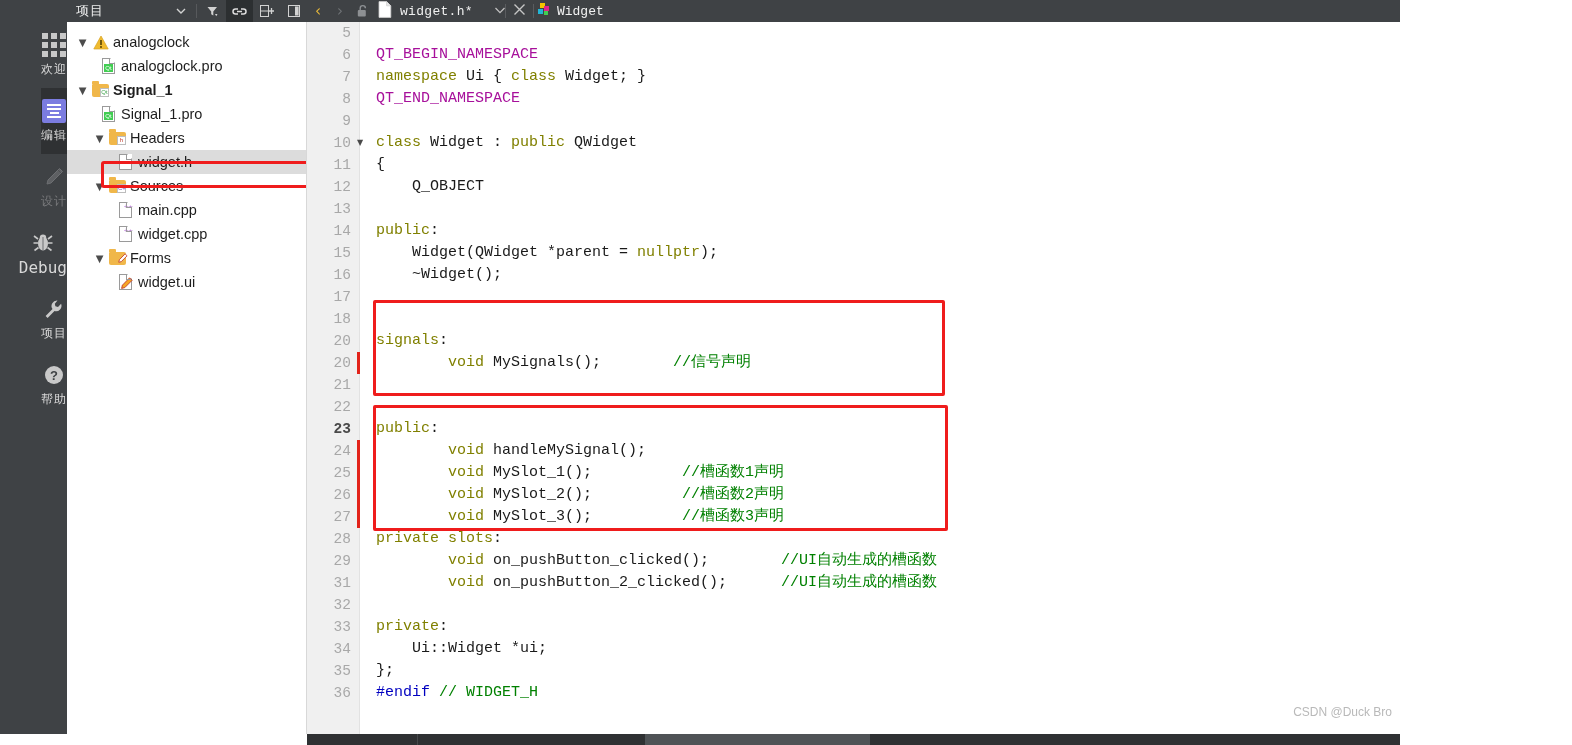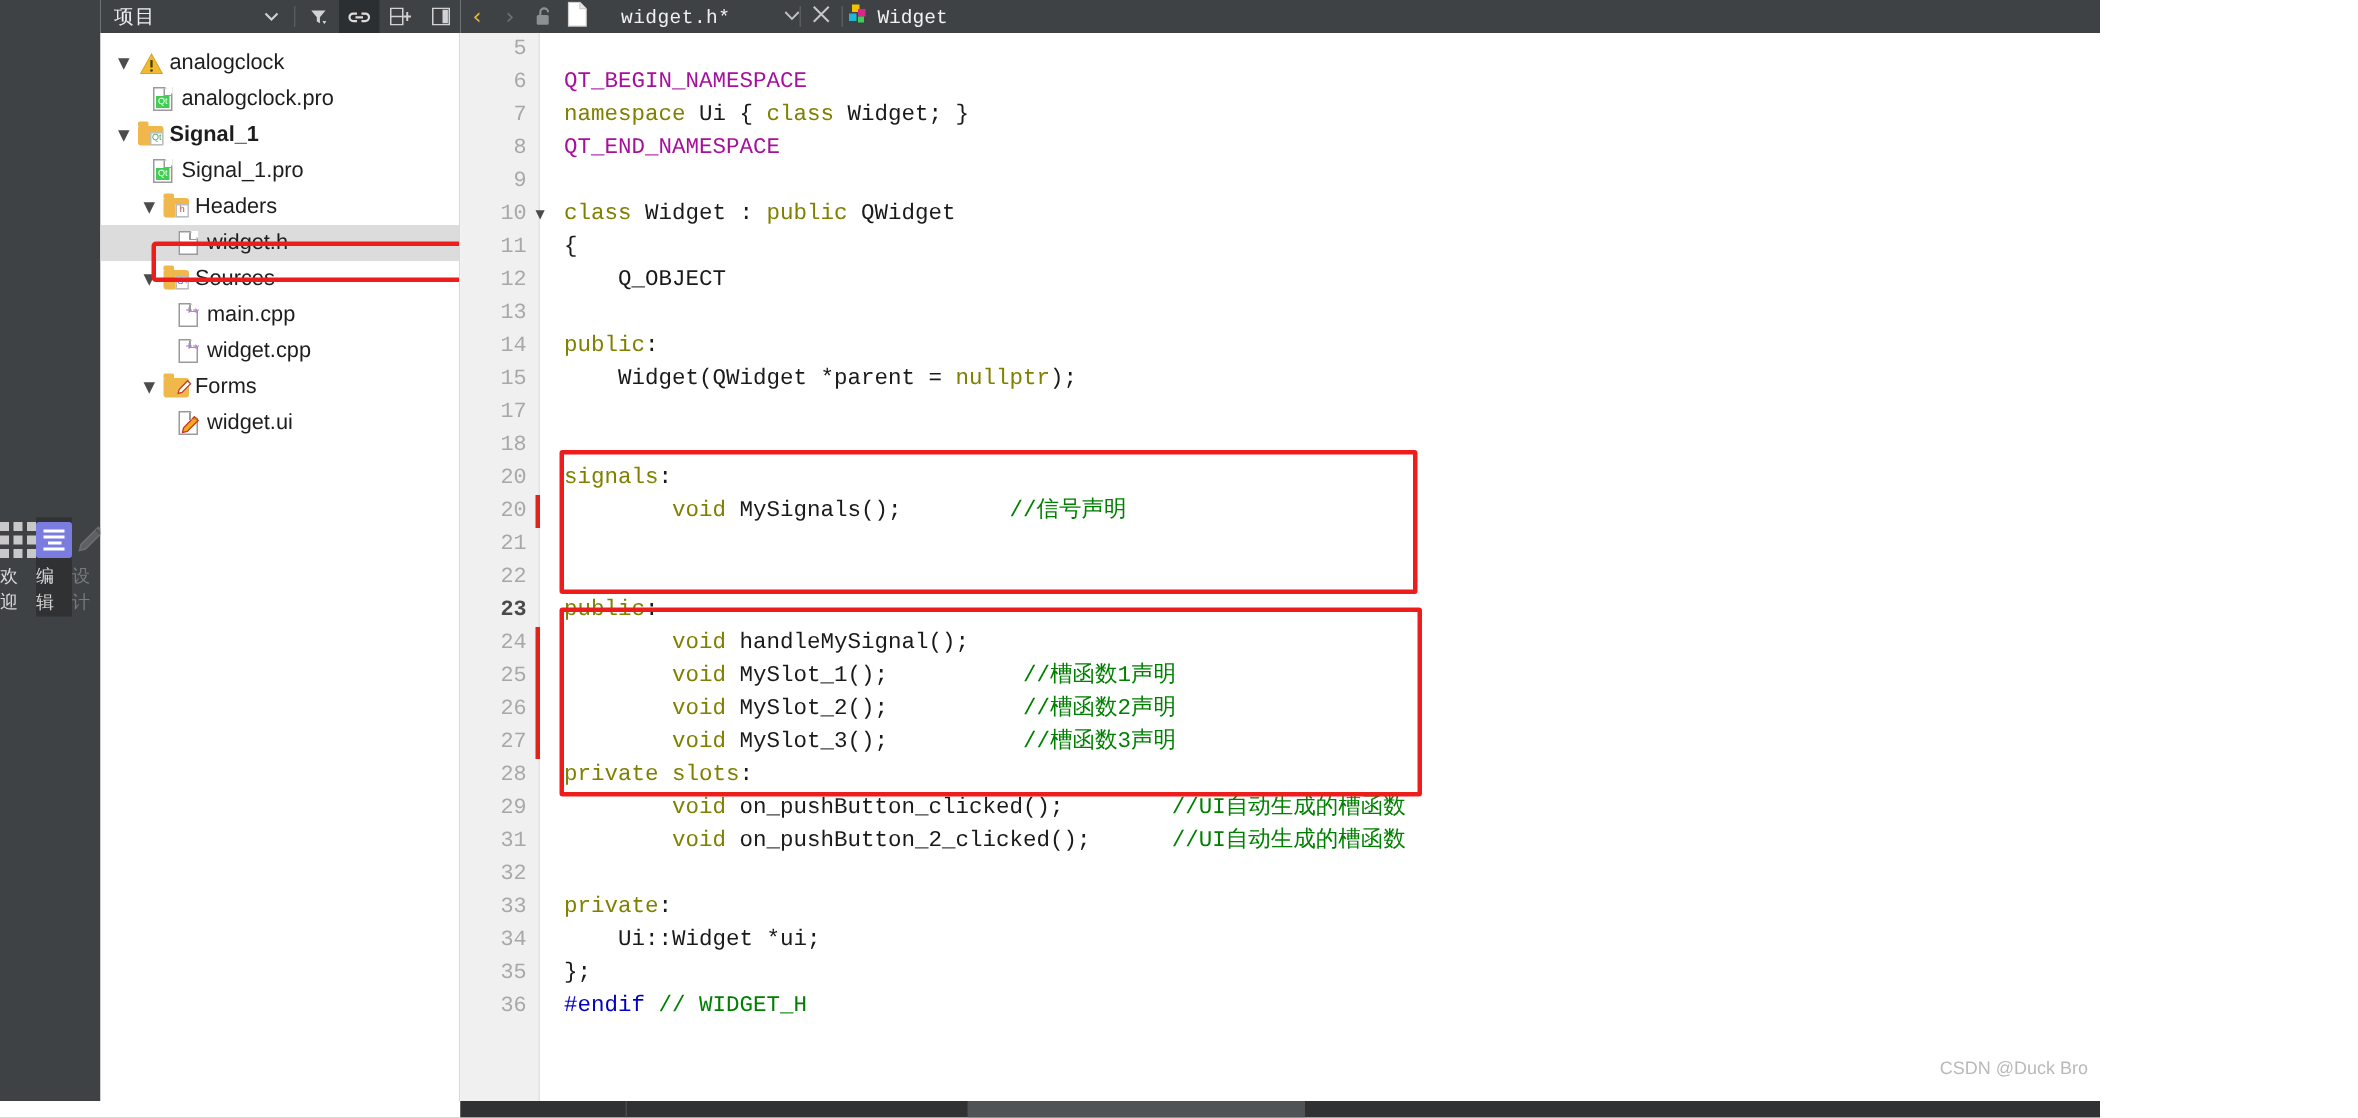--- a/index.html
+++ b/index.html
@@ -67,21 +67,21 @@
     line-height: 22px;
     font-family: "DejaVu Sans", sans-serif;
   }
   .nav-arrow.back { color: #e8b93a; }
   .nav-arrow.fwd  { color: #6f7376; }
   .lock-icon { width: 24px; display:flex; align-items:center; justify-content:center; }
   .file-chip {
     display: flex; align-items: center;
     height: 22px;
     padding-left: 3px;
-    gap: 22px;
+    gap: 8px;
   }
   .file-chip .fname {
     font-family: "Liberation Mono", monospace;
     font-size: 13px;
     color: #f0f0f0;
     letter-spacing: 0.3px;
   }
   .chip-caret {
     margin-left: 14px;
     color: #c0c0c0;
@@ -101,22 +101,22 @@
 
   
   .body-row { flex: 1; display: flex; min-height: 0; }
 
   
   .modebar {
     width: 67px;
     background: #3f4245;
     flex: none;
     display: flex;
-    flex-direction: row;
-    align-items: center;
+    flex-direction: column;
+    align-items: flex-end;
   }
   .mode-item {
     height: 66px;
     display: flex;
     flex-direction: column;
     align-items: center;
     justify-content: center;
     gap: 3px;
     color: #c9c9c9;
   }
@@ -602,20 +602,21 @@
           <div class="cline"><span class="lno">6</span><span class="fold"></span><span class="ctext"><span class="pp">QT_BEGIN_NAMESPACE</span></span></div>
           <div class="cline"><span class="lno">7</span><span class="fold"></span><span class="ctext"><span class="k">namespace</span><span class="t"> Ui { </span><span class="k">class</span><span class="t"> Widget; }</span></span></div>
           <div class="cline"><span class="lno">8</span><span class="fold"></span><span class="ctext"><span class="pp">QT_END_NAMESPACE</span></span></div>
           <div class="cline"><span class="lno">9</span><span class="fold"></span><span class="ctext"></span></div>
           <div class="cline"><span class="lno">10</span><span class="fold">▼</span><span class="ctext"><span class="k">class</span><span class="t"> Widget : </span><span class="k">public</span><span class="t"> QWidget</span></span></div>
           <div class="cline"><span class="lno">11</span><span class="fold"></span><span class="ctext"><span class="t">{</span></span></div>
           <div class="cline"><span class="lno">12</span><span class="fold"></span><span class="ctext"><span class="t">    Q_OBJECT</span></span></div>
           <div class="cline"><span class="lno">13</span><span class="fold"></span><span class="ctext"></span></div>
           <div class="cline"><span class="lno">14</span><span class="fold"></span><span class="ctext"><span class="k">public</span><span class="t">:</span></span></div>
           <div class="cline"><span class="lno">15</span><span class="fold"></span><span class="ctext"><span class="t">    Widget(QWidget *parent = </span><span class="k">nullptr</span><span class="t">);</span></span></div>
+          <div class="cline"><span class="lno">16</span><span class="fold"></span><span class="ctext"><span class="t">    ~Widget();</span></span></div>
           <div class="cline"><span class="lno">17</span><span class="fold"></span><span class="ctext"></span></div>
           <div class="cline"><span class="lno">18</span><span class="fold"></span><span class="ctext"></span></div>
           <div class="cline"><span class="lno">20</span><span class="fold"></span><span class="ctext"><span class="k">signals</span><span class="t">:</span></span></div>
           <div class="cline"><span class="lno">20</span><span class="fold"></span><span class="chgmark"></span><span class="ctext"><span class="t">        </span><span class="k">void</span><span class="t"> MySignals();        </span><span class="cm">//信号声明</span></span></div>
           <div class="cline"><span class="lno">21</span><span class="fold"></span><span class="ctext"></span></div>
           <div class="cline"><span class="lno">22</span><span class="fold"></span><span class="ctext"></span></div>
           <div class="cline current"><span class="lno">23</span><span class="fold"></span><span class="ctext"><span class="k">public</span><span class="t">:</span></span></div>
           <div class="cline"><span class="lno">24</span><span class="fold"></span><span class="chgmark"></span><span class="ctext"><span class="t">        </span><span class="k">void</span><span class="t"> handleMySignal();</span></span></div>
           <div class="cline"><span class="lno">25</span><span class="fold"></span><span class="chgmark"></span><span class="ctext"><span class="t">        </span><span class="k">void</span><span class="t"> MySlot_1();          </span><span class="cm">//槽函数1声明</span></span></div>
           <div class="cline"><span class="lno">26</span><span class="fold"></span><span class="chgmark"></span><span class="ctext"><span class="t">        </span><span class="k">void</span><span class="t"> MySlot_2();          </span><span class="cm">//槽函数2声明</span></span></div>

